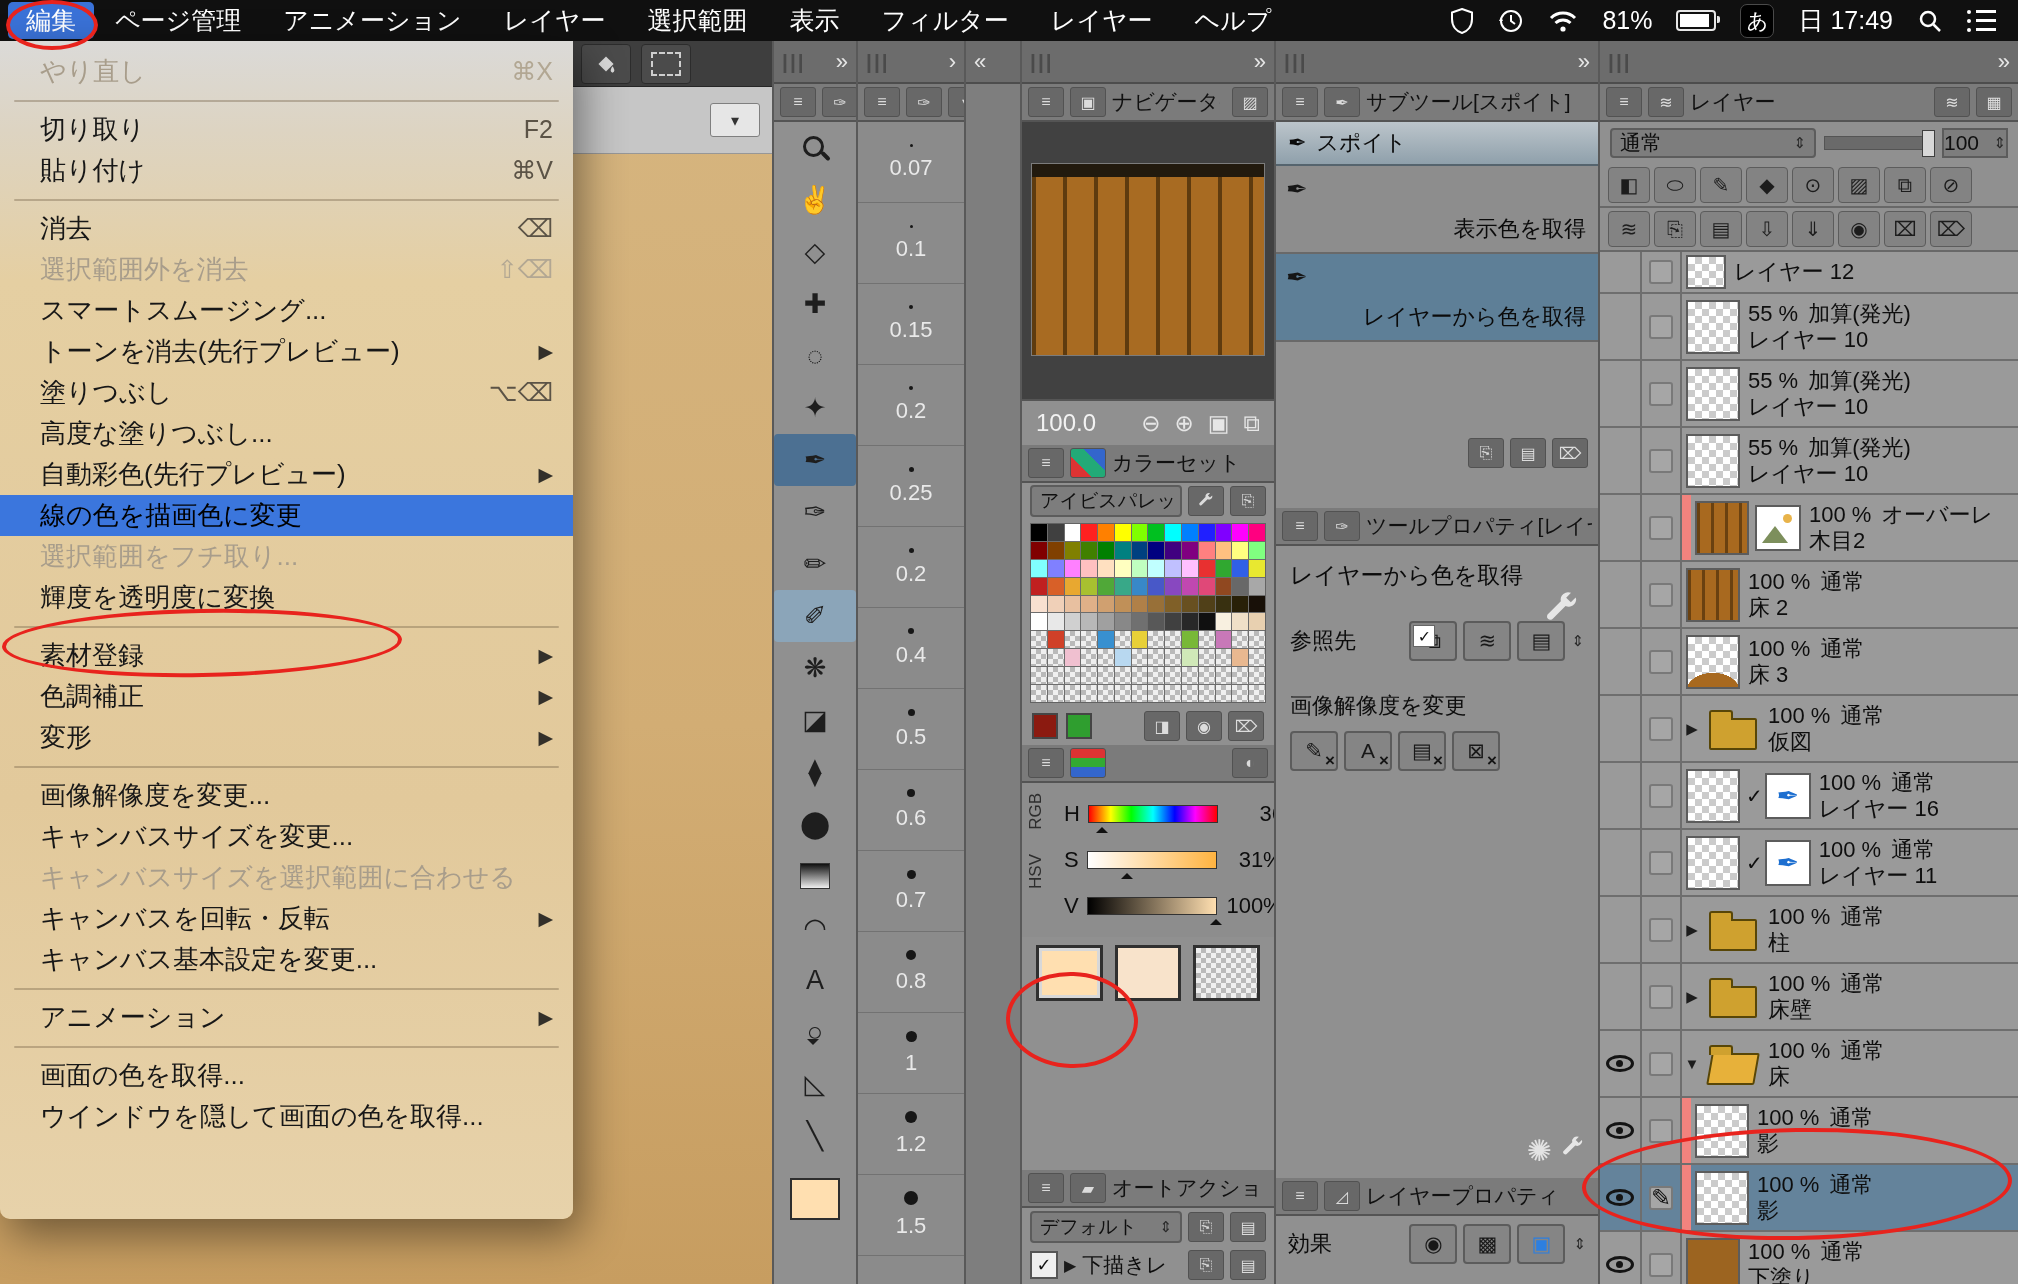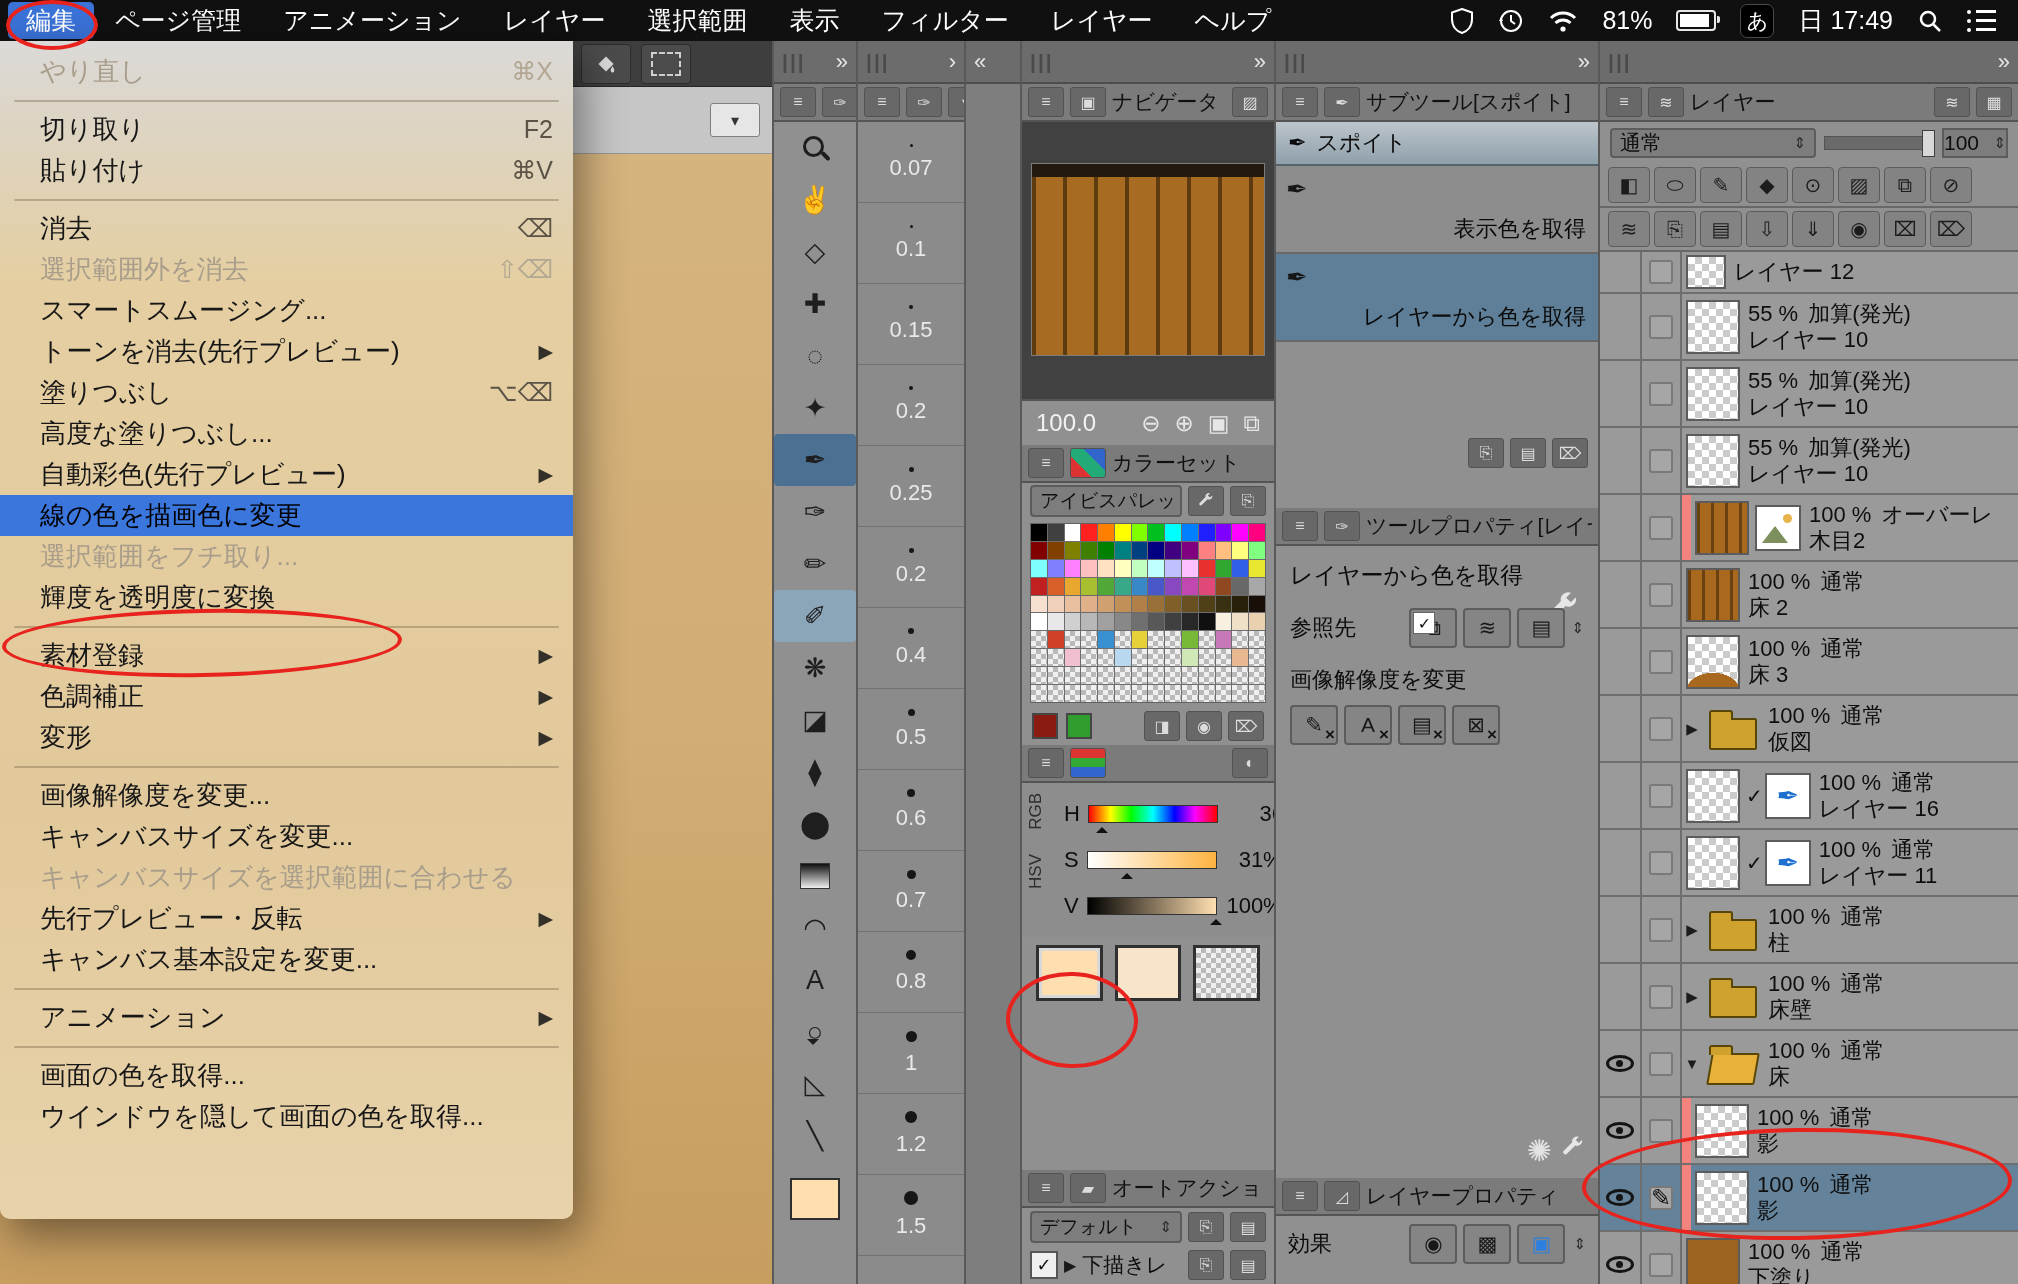--- a/index.html
+++ b/index.html
@@ -110,21 +110,21 @@
   #sub-col{left:1274px;width:324px}
   .st-group{height:44px;flex:0 0 44px;background:linear-gradient(180deg,#bcc5cb,#8fa0ab);border-bottom:2px solid #55646e;display:flex;align-items:center;gap:10px;padding:0 12px;font-size:22px;color:#0b0b0b;box-sizing:border-box}
   .st-item{height:86px;flex:0 0 86px;border-bottom:2px solid #696969;position:relative;background:#8d8d8d}
   .st-item.selected{background:#5e7f97}
   .st-ico{position:absolute;left:10px;top:8px;font-size:26px;color:#161616}
   .st-label{position:absolute;right:12px;bottom:8px;font-size:22px;color:#0b0b0b}
   .st-iconrow{display:flex;justify-content:flex-end;gap:6px;padding:0 10px;margin-top:96px}
   .tp-body{flex:1;position:relative;padding:10px 14px;box-sizing:border-box}
   .tp-name{font-size:23px;color:#0b0b0b;margin:4px 0 14px}
   .tp-wrench{position:absolute;right:16px;top:44px}
-  .tp-row{display:flex;align-items:center;margin-top:17px}
+  .tp-row{display:flex;align-items:center;margin-top:30px}
   .tp-label{font-size:22px;color:#0d0d0d;white-space:nowrap}
   .tp-icons{margin-left:auto;display:flex;align-items:center;gap:6px}
   .tpbtn{width:48px;height:40px;background:#858585;border:2px solid #5c5c5c;border-radius:4px;display:flex;align-items:center;justify-content:center;font-size:21px;color:#181818;position:relative;box-sizing:border-box}
   .tpbtn.checked::before{content:"✓";position:absolute;left:2px;top:2px;width:20px;height:20px;background:#fff;border:1px solid #666;font-size:16px;display:flex;align-items:center;justify-content:center;color:#111}
   .xb{position:absolute;right:1px;bottom:-2px;font-size:17px;font-weight:bold;color:#141414}
   .tp-foot{position:absolute;right:12px;bottom:10px;display:flex;align-items:center;gap:8px;font-size:30px;color:#e3e3e3}
   .lp{flex:0 0 106px;display:flex;flex-direction:column}
   .lp-row{display:flex;align-items:center;gap:8px;padding:8px 12px}
   .lp-label{font-size:22px;color:#0d0d0d}
   .blue{color:#2d7fe0}
@@ -1333,21 +1333,21 @@
       <span class="mi-label">キャンバスサイズを変更...</span>
 
       <span class="mi-short"></span>
     </div>
       <div class="mi disabled">
       <span class="mi-label">キャンバスサイズを選択範囲に合わせる</span>
 
       <span class="mi-short"></span>
     </div>
       <div class="mi">
-      <span class="mi-label">先行プレビュー・反転</span>
+      <span class="mi-label">キャンバスを回転・反転</span>
       <span class="mi-arrow">▶</span>
       <span class="mi-short"></span>
     </div>
       <div class="mi">
       <span class="mi-label">キャンバス基本設定を変更...</span>
 
       <span class="mi-short"></span>
     </div>
       <div class="mi sep">
       <span class="mi-label"></span>

